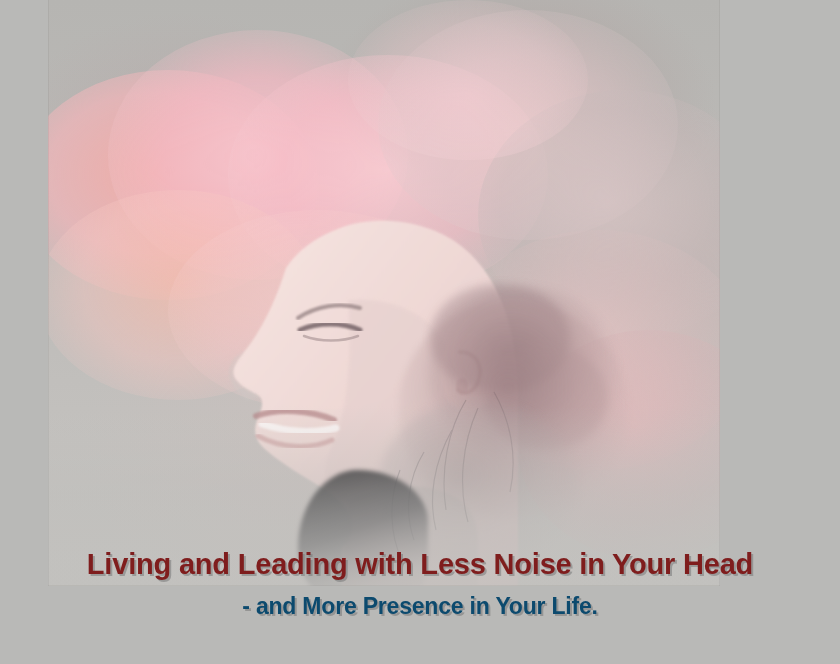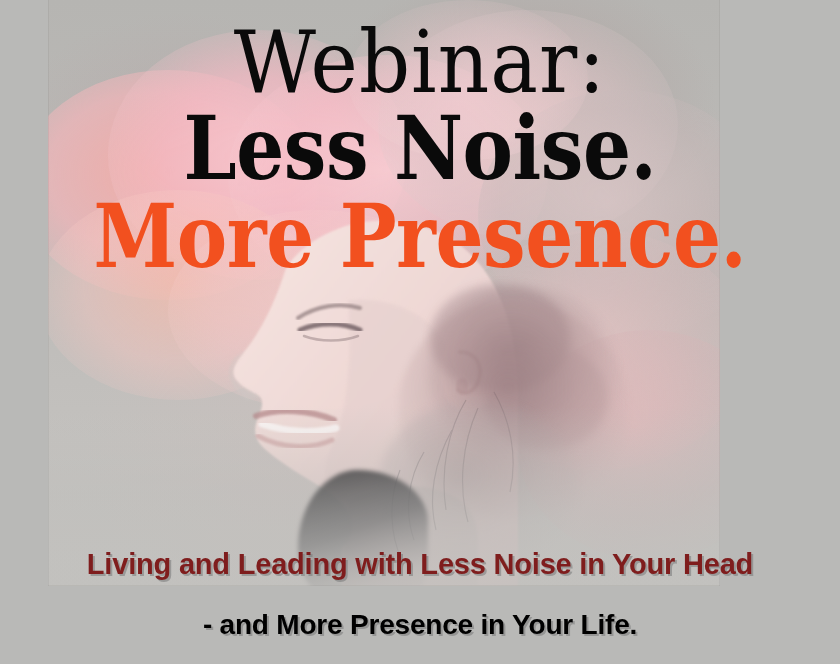--- a/index.html
+++ b/index.html
@@ -152,24 +152,24 @@
     font-weight:700;
     white-space:nowrap;
   }
   .sub-1{
     font-size:29px;
     color:#7f1d1d;
     letter-spacing:-.2px;
     text-shadow:2px 2px 0 rgba(120,120,120,.55);
   }
   .sub-2{
-    font-size:28px;
-    color:#000000;
+    font-size:23px;
+    color:#0c4a6e;
     letter-spacing:-.2px;
-    margin-top:28px;
+    margin-top:12px;
     text-shadow:2px 2px 0 rgba(120,120,120,.55);
   }
 </style>
 </head>
 <body>
 
 <div id="poster">
 
   <div class="plate"></div>
 
@@ -277,24 +277,19 @@
     <div class="hairmass"></div>
     <div class="hairwisp"></div>
     <div class="shoulder"></div>
     <div class="bottomhaze"></div>
   </div>
 
   <div class="seam-l"></div>
   <div class="seam-r"></div>
   <div class="seam-b"></div>
 
-  <div class="headline">
-    <span class="hl-line hl-1">Webinar:</span>
-    <span class="hl-line hl-2">Less Noise.</span>
-    <span class="hl-line hl-3">More Presence.</span>
-  </div>
 
   <div class="subtitle">
     <span class="sub-line sub-1">Living and Leading with Less Noise in Your Head</span>
     <span class="sub-line sub-2">- and More Presence in Your Life.</span>
   </div>
 
 </div>
 
 </body></html>

